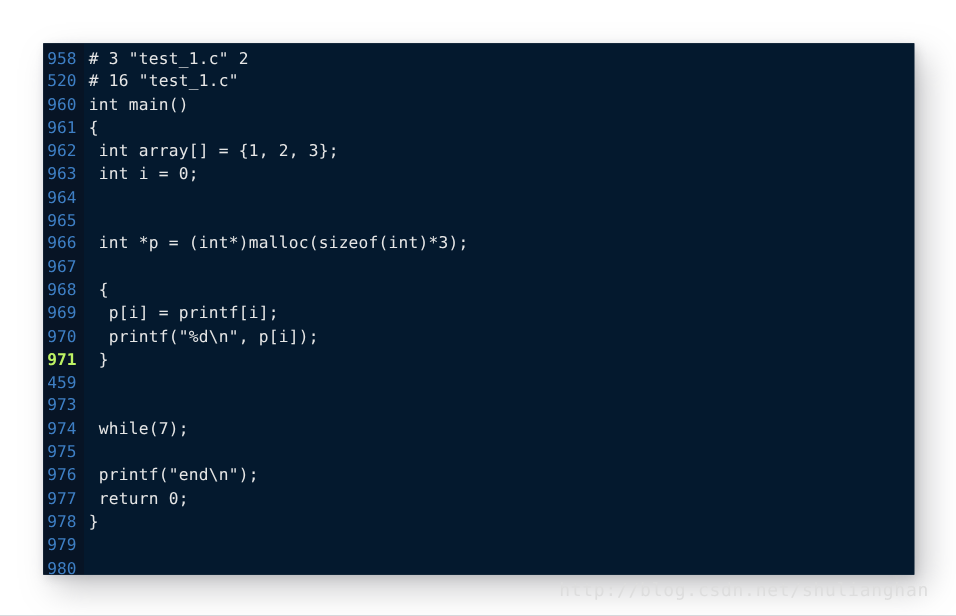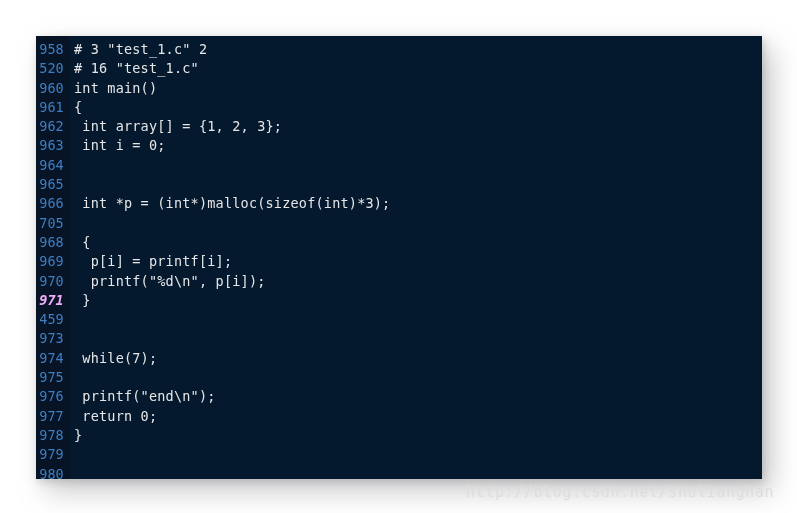--- a/index.html
+++ b/index.html
@@ -45,23 +45,22 @@
     font-family: "DejaVu Sans Mono", monospace;
     font-size: 13.5px;
     color: #3e7fc4;
     text-align: center;
     padding-right: 3px;
     box-sizing: border-box;
     letter-spacing: 0px;
     white-space: pre;
   }
   .ln.current {
-    color: #f0abfc;
+    color: #bef264;
     font-weight: bold;
-    font-style: italic;
   }
 
   
   #code-area {
     flex: 1 1 auto;
     background: #04192e;
     padding-top: 4px;
     padding-left: 4px;
     box-sizing: border-box;
     overflow: hidden;
@@ -99,21 +98,21 @@
   <div id="gutter">
       <span class="ln">958</span>
       <span class="ln">520</span>
       <span class="ln">960</span>
       <span class="ln">961</span>
       <span class="ln">962</span>
       <span class="ln">963</span>
       <span class="ln">964</span>
       <span class="ln">965</span>
       <span class="ln">966</span>
-      <span class="ln">705</span>
+      <span class="ln">967</span>
       <span class="ln">968</span>
       <span class="ln">969</span>
       <span class="ln">970</span>
       <span class="ln current">971</span>
       <span class="ln">459</span>
       <span class="ln">973</span>
       <span class="ln">974</span>
       <span class="ln">975</span>
       <span class="ln">976</span>
       <span class="ln">977</span>

